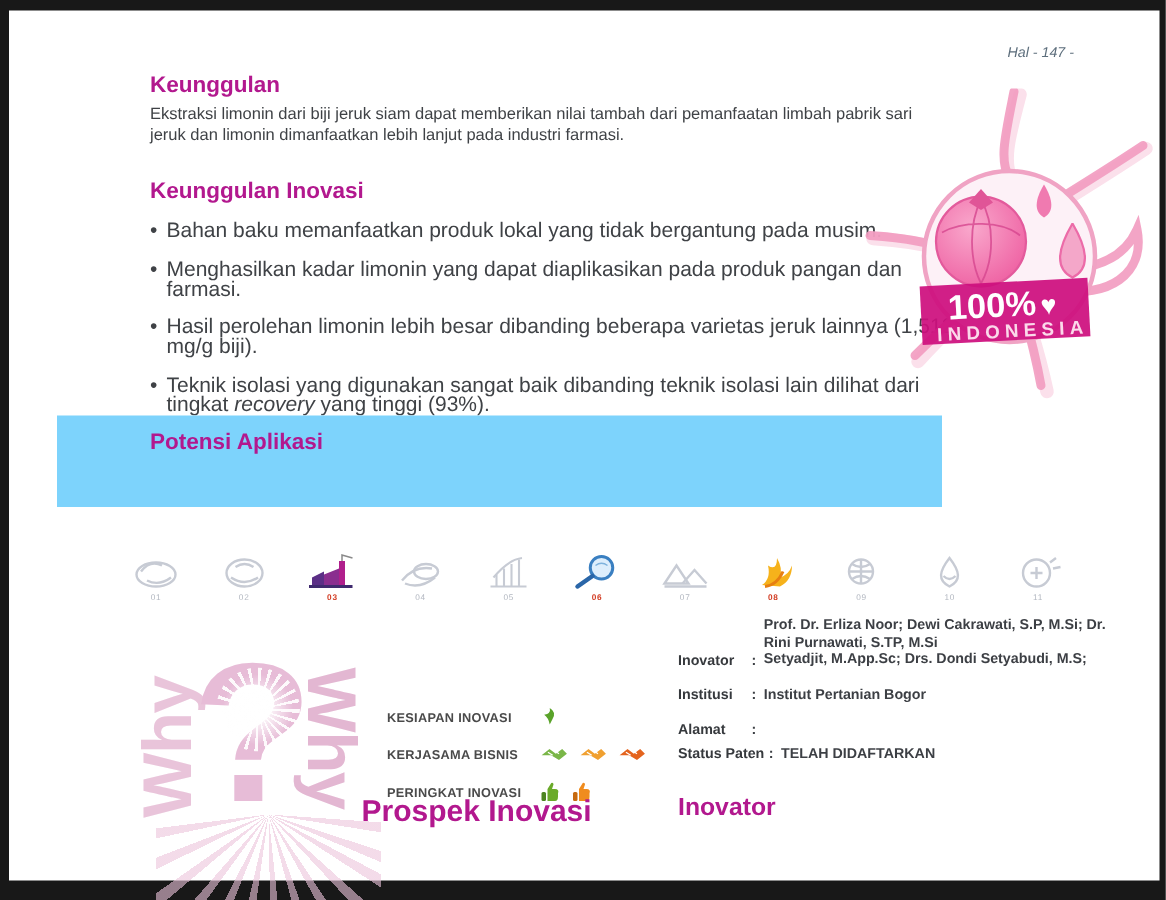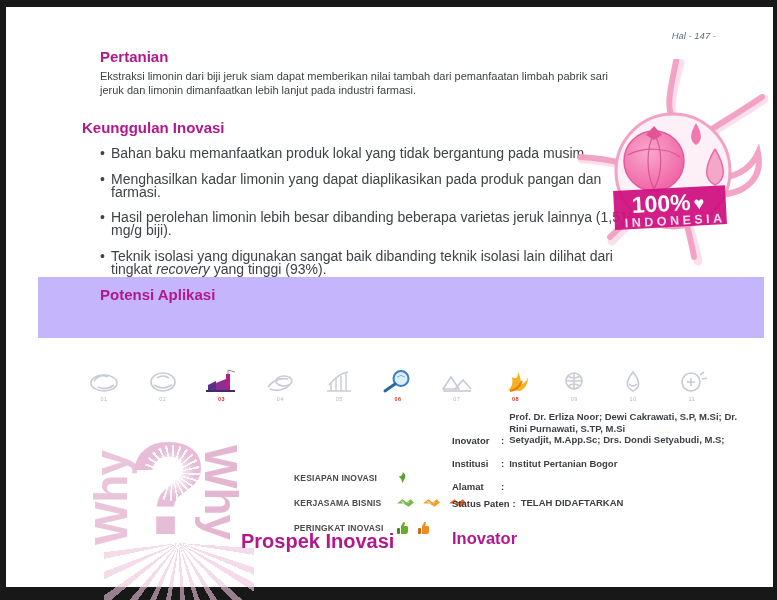--- a/index.html
+++ b/index.html
@@ -5,31 +5,31 @@
   html,body{margin:0;padding:0;width:777px;height:600px;overflow:hidden;background:#181818;
     font-family:"Liberation Sans",sans-serif;}
   .page{position:absolute;left:6px;top:7px;right:4px;bottom:13px;background:#ffffff;}
 
   
   .page-number{position:absolute;top:23px;left:560px;width:150px;text-align:right;
     font-size:9.5px;font-style:italic;color:#5d6e7c;}
   .h-magenta{color:#b2188e;font-weight:700;margin:0;}
   .sec-title{position:absolute;font-size:15px;}
   .t-perspektif{left:94px;top:41px;}
-  .t-keunggulan{left:76px;top:112px;}
+  .t-keunggulan{left:94px;top:112px;}
   .body-text{position:absolute;font-size:11px;line-height:13.5px;color:#3f4246;}
   .p-perspektif{left:94px;top:63px;width:528px;}
 
   .bullets{position:absolute;left:94px;top:140px;width:552px;margin:0;padding:0;list-style:none;}
   .bullets li{position:relative;padding-left:11px;margin-bottom:12.5px;
     font-size:14px;line-height:13px;color:#3f4246;}
   .bullets li::before{content:"\2022";position:absolute;left:0;top:0;color:#3f4246;}
 
   
-  .band{position:absolute;left:32px;top:270px;width:726px;height:61px;background:#c4b5fd;}
+  .band{position:absolute;left:32px;top:270px;width:590px;height:61px;background:#7dd3fc;}
   .band .sec-title{position:absolute;left:62px;top:9px;font-size:15px;}
   .band .band-body{position:absolute;left:62px;top:31px;font-size:11px;color:#3f4246;}
 
   
   .logo{position:absolute;left:570px;top:52px;width:198px;height:210px;}
 
   
   .icon-strip{position:absolute;left:76px;top:362px;width:632px;display:flex;justify-content:space-between;}
   .icon-cell{width:44px;display:flex;flex-direction:column;align-items:center;}
   .icon-cell .tag{font-size:5.5px;line-height:7px;margin-top:1px;letter-spacing:.5px;color:#b2b7c0;}
@@ -43,42 +43,42 @@
   .why-qmark{position:absolute;left:40px;top:-22px;font-size:132px;font-weight:700;color:#e7bcd7;}
   .why-burst{position:absolute;left:56px;top:10px;width:56px;height:56px;border-radius:50%;
     background:radial-gradient(circle,rgba(255,255,255,.95) 0 14%,rgba(255,255,255,0) 60%),
     repeating-conic-gradient(rgba(255,255,255,.9) 0 5deg,rgba(255,255,255,0) 5deg 15deg);}
   .why-rays{position:absolute;left:16px;bottom:-24px;width:150px;height:58px;opacity:.75;
     background:repeating-conic-gradient(from 118deg at 50% 0,rgba(236,196,219,.8) 0 5deg,transparent 5deg 14deg);}
 
   
   .prospek{position:absolute;left:252px;top:458px;width:210px;}
   .p-row{display:flex;align-items:center;height:25px;}
-  .p-row .lbl{width:96px;font-size:8.5px;font-weight:700;color:#4a4a4a;letter-spacing:.2px;margin-left:36px;}
+  .p-row .lbl{width:96px;font-size:8.5px;font-weight:700;color:#4a4a4a;letter-spacing:.2px;}
   .p-row .ics{display:flex;gap:7px;margin-left:6px;align-items:center;}
   .t-prospek{position:absolute;left:235px;top:523px;font-size:20px;}
 
   
   .inv{position:absolute;left:446px;top:404px;width:306px;font-size:9.5px;color:#3c3f44;}
-  .field{display:flex;align-items:flex-end;margin-bottom:12px;}
+  .field{display:flex;align-items:center;margin-bottom:12px;}
   .field.bottom{align-items:flex-end;}
   .field .flabel{min-width:46px;font-weight:700;color:#36393d;}
   .field .colon{margin:0 5px 0 3px;font-weight:700;}
   .field .fvalue{max-width:242px;line-height:11.5px;font-weight:bold;}
   .field.tight{margin-bottom:5px;}
   .t-inovator{position:absolute;left:446px;top:522px;font-size:16.5px;}
 </style>
 </head>
 <body>
 
 <div class="page">
 
   <div class="page-number">Hal - 147 -</div>
 
-  <h2 class="h-magenta sec-title t-perspektif">Pertanian</h2>
+  <h2 class="h-magenta sec-title t-perspektif">Keunggulan</h2>
   <div class="body-text p-perspektif">Ekstraksi limonin dari biji jeruk siam dapat memberikan nilai tambah dari pemanfaatan limbah pabrik sari jeruk dan limonin dimanfaatkan lebih lanjut pada industri farmasi.</div>
 
   <h2 class="h-magenta sec-title t-keunggulan">Keunggulan Inovasi</h2>
   <ul class="bullets">
     <li><span>Bahan baku memanfaatkan produk lokal yang tidak bergantung pada musim.</span><i></i><span></span></li>
     <li><span>Menghasilkan kadar limonin yang dapat diaplikasikan pada produk pangan dan farmasi.</span><i></i><span></span></li>
     <li><span>Hasil perolehan limonin lebih besar dibanding beberapa varietas jeruk lainnya (1,512 mg/g biji).</span><i></i><span></span></li>
     <li><span>Teknik isolasi yang digunakan sangat baik dibanding teknik isolasi lain dilihat dari tingkat </span><i>recovery</i><span> yang tinggi (93%).</span></li>
   </ul>
 

